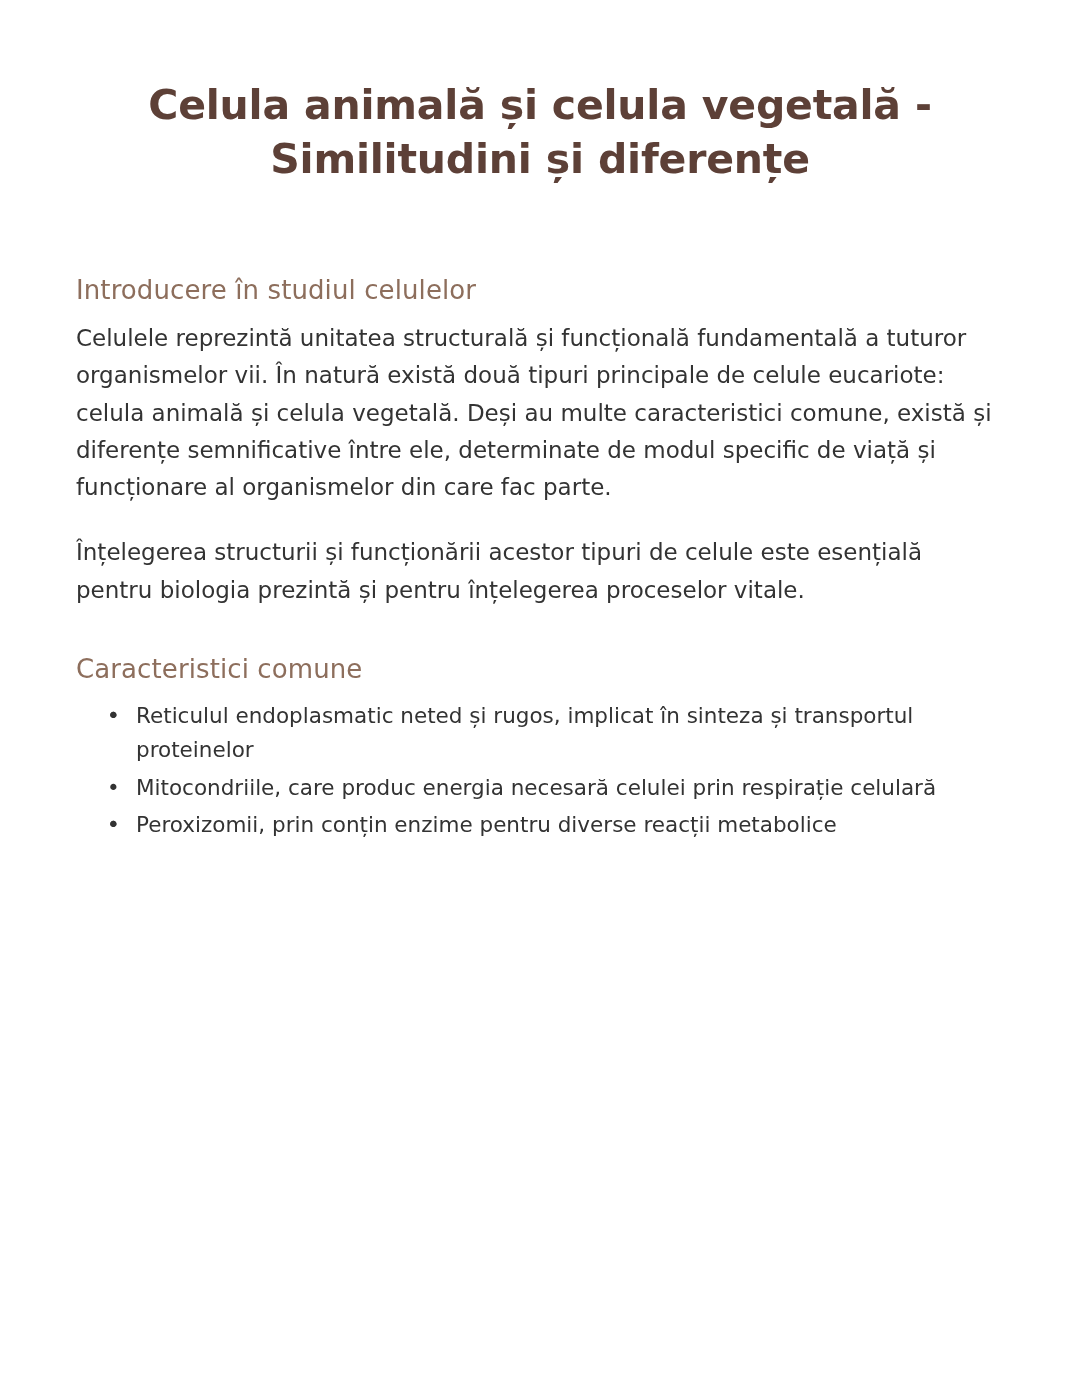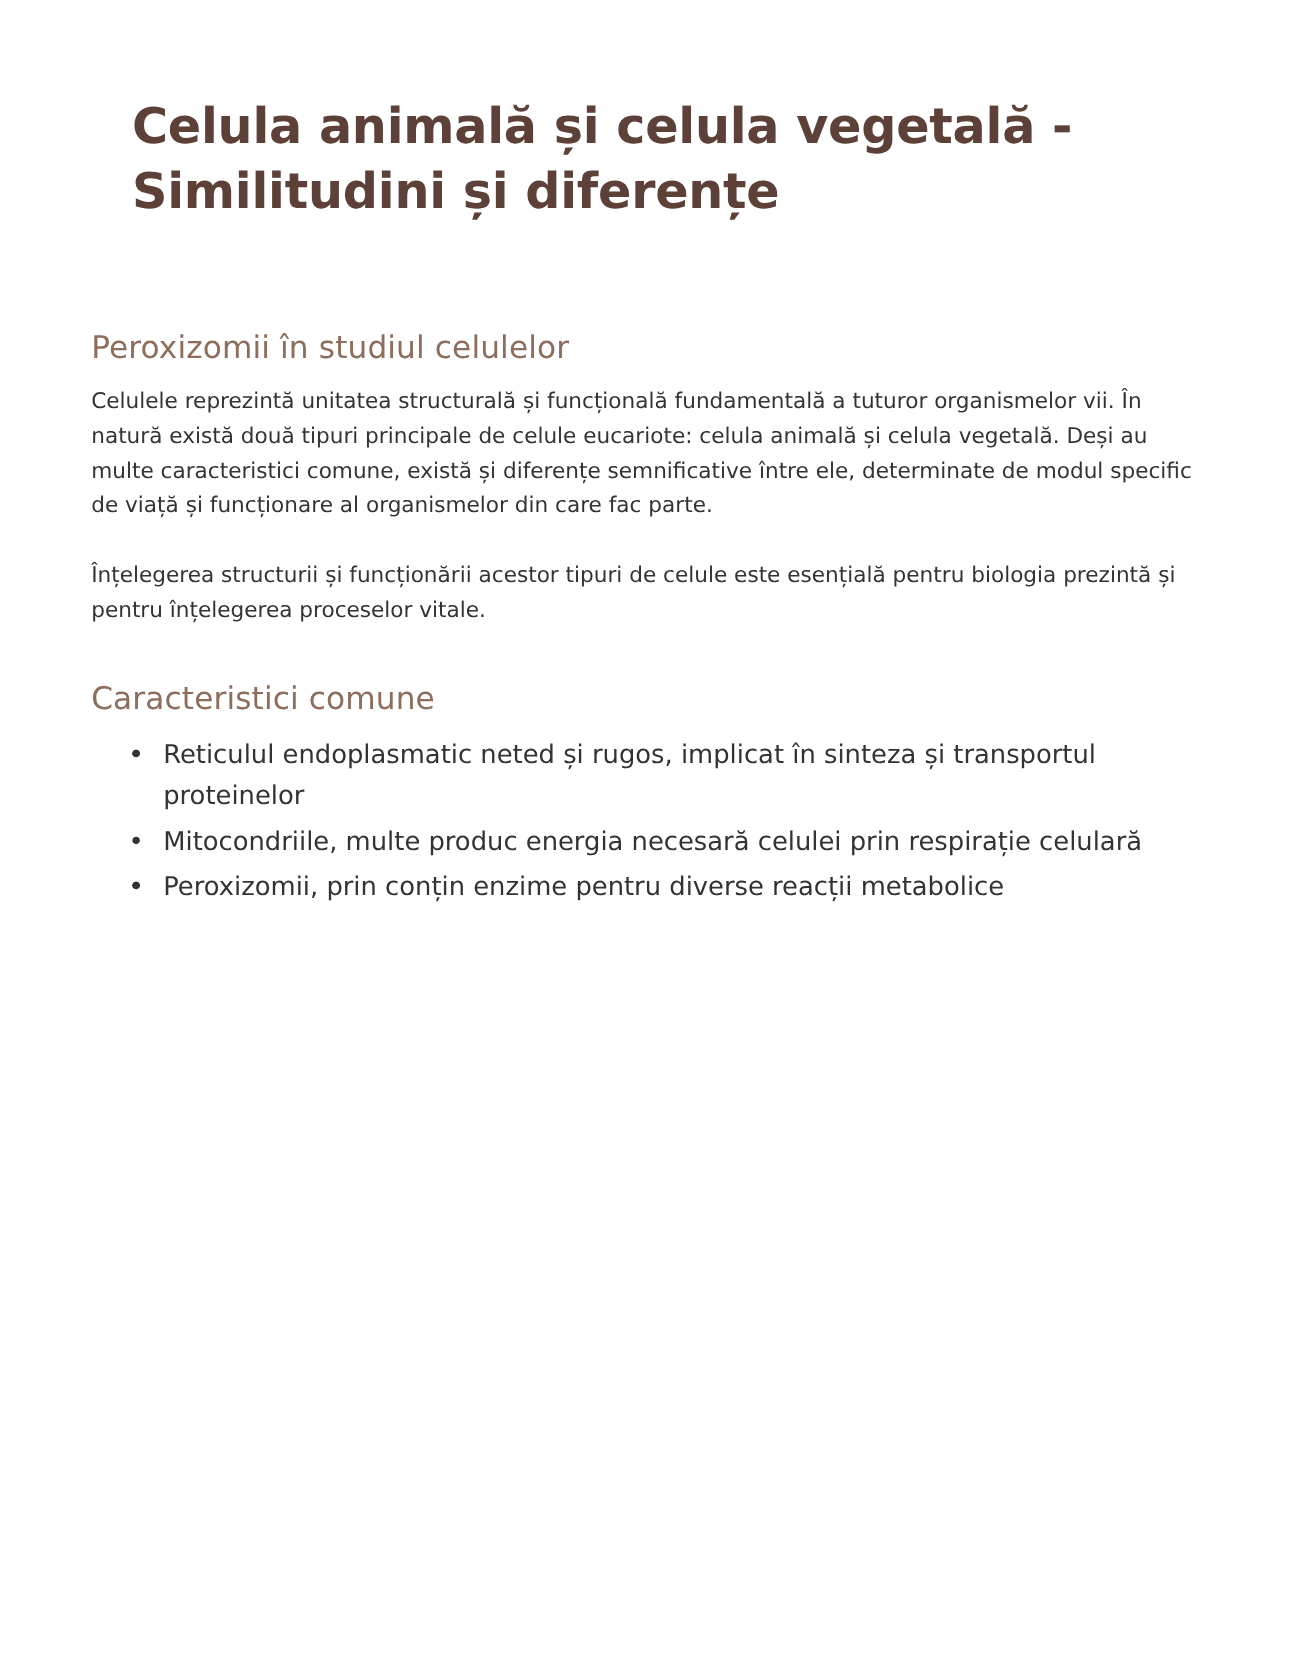--- a/index.html
+++ b/index.html
@@ -16,21 +16,21 @@
   .page {
     width: 1080px;
     min-height: 1397px;
     box-sizing: border-box;
     padding: 78px 76px 40px 76px;
     background: #ffffff;
   }
   .doc-title {
     margin: 0 auto;
     width: 860px;
-    text-align: left;
+    text-align: center;
     font-size: 41px;
     line-height: 1.32;
     font-weight: 600;
     color: #5d4037;
     letter-spacing: -0.2px;
   }
   .spacer-after-title {
     height: 88px;
   }
   h2.section-heading {
@@ -39,21 +39,21 @@
     line-height: 1.3;
     font-weight: 400;
     color: #8d6e5c;
     letter-spacing: 0.1px;
   }
   .section + .section {
     margin-top: 44px;
   }
   p.body-text {
     margin: 0 0 0 0;
-    font-size: 18px;
+    font-size: 23px;
     line-height: 1.62;
     color: #333333;
     max-width: 930px;
   }
   p.body-text + p.body-text {
     margin-top: 28px;
   }
   ul.bullet-list {
     margin: 8px 0 0 0;
     padding-left: 60px;
@@ -79,38 +79,38 @@
 </head>
 <body>
 
 <div class="page">
 
   <h1 class="doc-title">Celula animală și celula vegetală - Similitudini și diferențe</h1>
 
   <div class="spacer-after-title"></div>
 
   <div class="section">
-    <h2 class="section-heading">Peroxizomii în studiul celulelor</h2>
+    <h2 class="section-heading">Introducere în studiul celulelor</h2>
     <p class="body-text">Celulele reprezintă unitatea structurală și funcțională fundamentală a tuturor organismelor vii. În natură există două tipuri principale de celule eucariote: celula animală și celula vegetală. Deși au multe caracteristici comune, există și diferențe semnificative între ele, determinate de modul specific de viață și funcționare al organismelor din care fac parte.</p>
     <p class="body-text">Înțelegerea structurii și funcționării acestor tipuri de celule este esențială pentru biologia prezintă și pentru înțelegerea proceselor vitale.</p>
   </div>
 
   <div class="section">
     <h2 class="section-heading">Caracteristici comune</h2>
     <ul class="bullet-list">
       <li>
         <span class="bullet-dot">•</span>
       </li>
       <li>
         <span class="bullet-dot">•</span>
         <span>Reticulul endoplasmatic neted și rugos, implicat în sinteza și transportul proteinelor</span>
       </li>
       <li>
         <span class="bullet-dot">•</span>
-        <span>Mitocondriile, multe produc energia necesară celulei prin respirație celulară</span>
+        <span>Mitocondriile, care produc energia necesară celulei prin respirație celulară</span>
       </li>
       <li>
         <span class="bullet-dot">•</span>
       </li>
       <li>
         <span class="bullet-dot">•</span>
         <span>Peroxizomii, prin conțin enzime pentru diverse reacții metabolice</span>
       </li>
     </ul>
   </div>

